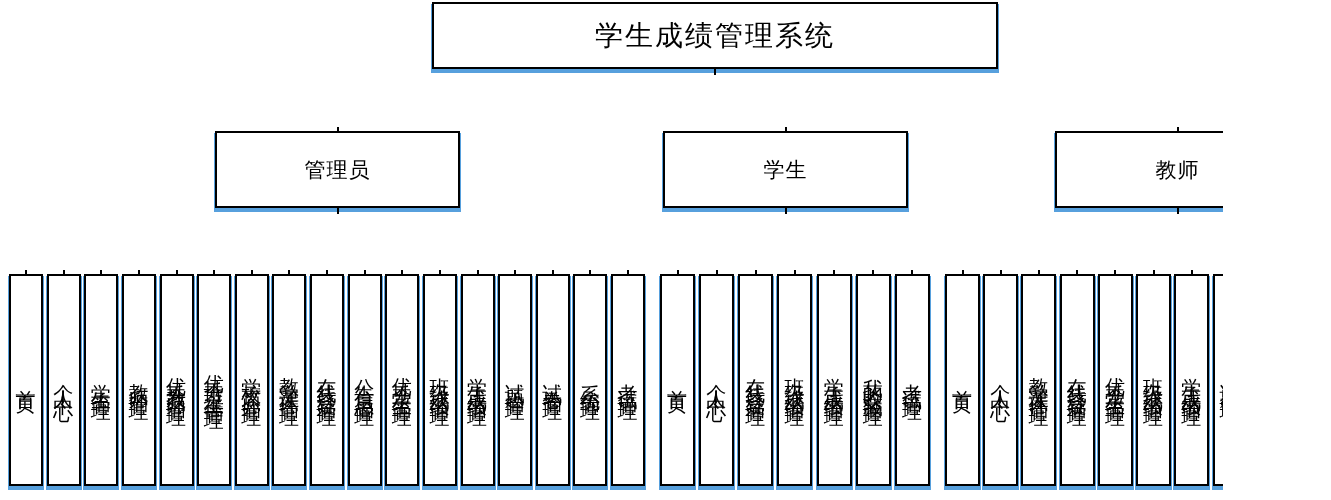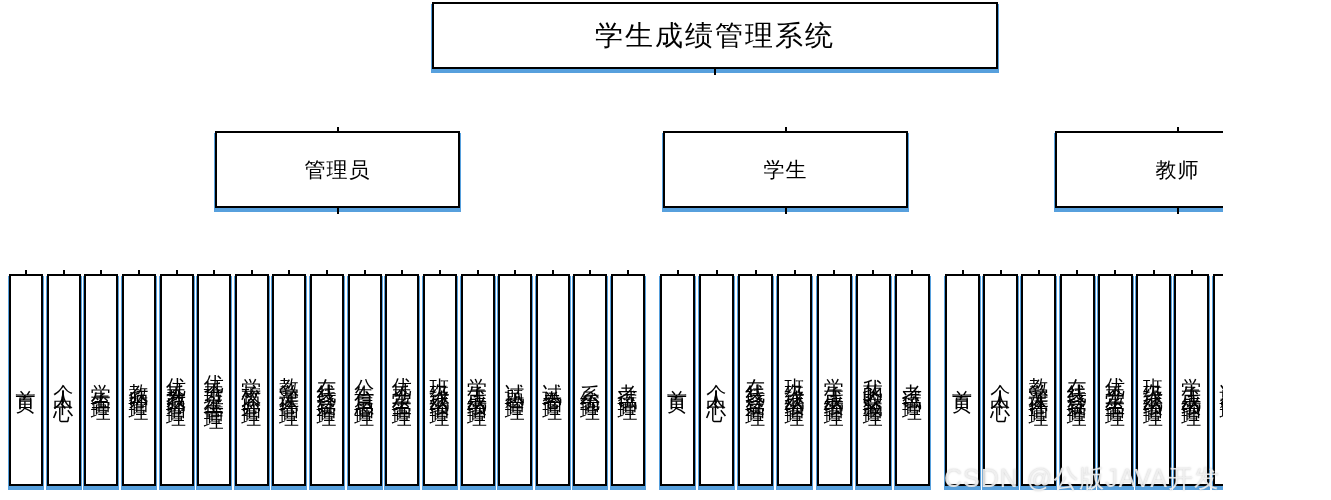--- a/index.html
+++ b/index.html
@@ -223,14 +223,13 @@
     <div class="col">
         <span class="stub stub-top"></span>
         <span class="vtext">试卷管理</span>
       </div>
     <div class="col">
         <span class="stub stub-top"></span>
         <span class="vtext">考试管理</span>
       </div>
   </div>
 
-  <div class="watermark">CSDN @公版JAVA开发</div>
 </div>
 
 </body></html>

